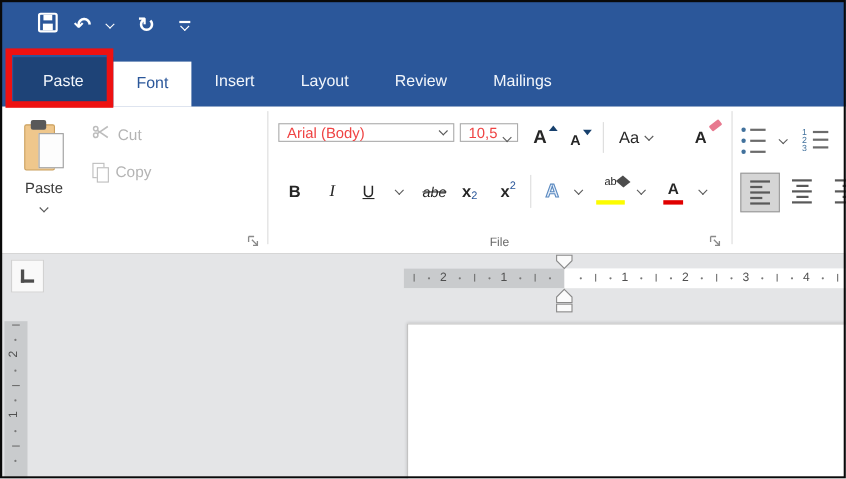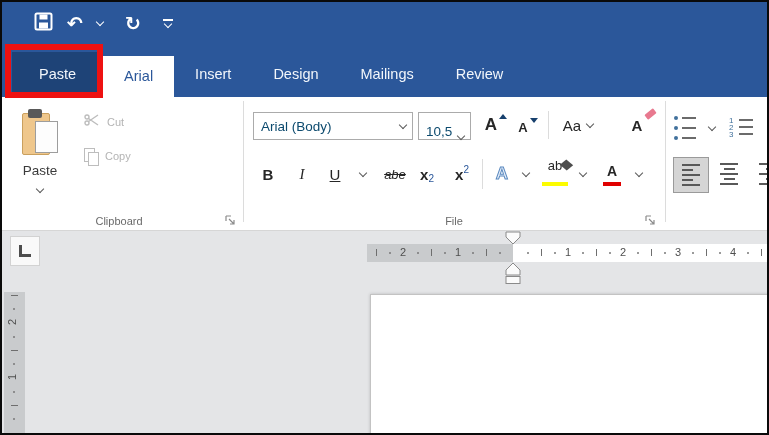--- a/index.html
+++ b/index.html
@@ -25,41 +25,41 @@
   .tab{height:45px;line-height:45px;padding:0 21px;color:#f2f6fb;font-size:14.5px;white-space:nowrap;}
   .tab.file{background:#1e4377;margin-left:12px;padding:0 27px;}
   .tab.active{background:#ffffff;color:#2b579a;height:41px;line-height:41px;}
   .annotation{position:absolute;left:5px;top:44px;width:98px;height:54px;border:6px solid #ee1111;box-sizing:border-box;z-index:40;}
 
   
   .ribbon{position:absolute;left:0;top:97px;width:769px;height:134px;background:#ffffff;border-bottom:1px solid #d6d6d6;box-sizing:border-box;}
   .vsep{position:absolute;top:4px;bottom:8px;width:1px;background:#dcdcdc;}
   .grouplabel{position:absolute;bottom:3px;font-size:11px;color:#6a6a6a;text-align:center;}
   .launcher{position:absolute;bottom:6px;width:12px;height:12px;}
-  .rbtn-label{font-size:11px;color:#3b3b3b;}
+  .rbtn-label{font-size:14px;color:#3b3b3b;}
   .disabled .rbtn-label{color:#b4b4b4;}
 
   
   .paste-btn{position:absolute;left:8px;top:8px;width:64px;height:112px;display:flex;flex-direction:column;align-items:center;}
   .clipboard-icon{position:relative;width:36px;height:48px;margin-top:4px;}
   .clip-body{position:absolute;left:0;top:4px;width:26px;height:40px;background:#efc78c;border:1px solid #caa05e;border-radius:2px;}
   .clip-clip{position:absolute;left:6px;top:0;width:14px;height:9px;background:#595959;border-radius:2px;}
   .clip-paper{position:absolute;left:13px;top:12px;width:21px;height:30px;background:#fdfdfd;border:1px solid #9d9d9d;}
   .paste-btn .rbtn-label{margin-top:6px;font-size:13.5px;}
   .small-row{position:absolute;display:flex;align-items:center;gap:7px;height:22px;}
   .copy-icon{position:relative;width:14px;height:16px;}
   .copy-icon .p1,.copy-icon .p2{position:absolute;width:9px;height:12px;background:#fff;border:1px solid #bdbdbd;}
   .copy-icon .p1{left:0;top:0;}
   .copy-icon .p2{left:4px;top:4px;}
   .fp-icon{position:relative;width:16px;height:16px;}
   .fp-handle{position:absolute;left:7px;top:0;width:8px;height:7px;background:#4d4d4d;transform:rotate(40deg);}
   .fp-brush{position:absolute;left:0;top:7px;width:11px;height:8px;background:#e6b86a;transform:rotate(40deg);border-radius:1px;}
 
   
-  .combo{position:absolute;height:28px;background:#fff;border:1px solid #ababab;box-sizing:border-box;display:flex;align-items:center;font-size:13.5px;color:#0c4a6e;padding-left:7px;}
+  .combo{position:absolute;height:17px;background:#fff;border:1px solid #ababab;box-sizing:border-box;display:flex;align-items:center;font-size:13.5px;color:#ef4444;padding-left:7px;}
   .combo .chev{margin-left:auto;margin-right:6px;}
   .rico{position:absolute;display:flex;align-items:center;justify-content:center;color:#262626;}
   .grow-a{font-size:17px;font-weight:bold;}
   .shrink-a{font-size:13px;font-weight:bold;}
   .tri-up{width:0;height:0;border-left:4px solid transparent;border-right:4px solid transparent;border-bottom:5px solid #17406d;position:absolute;right:-2px;top:-1px;}
   .tri-dn{width:0;height:0;border-left:4px solid transparent;border-right:4px solid transparent;border-top:5px solid #17406d;position:absolute;right:-2px;top:-1px;}
   .eraser{position:absolute;right:-4px;top:-2px;width:11px;height:6px;background:#e8798f;border-radius:1px;transform:rotate(-38deg);}
 
   
   .fmt{font-size:15px;color:#262626;}
@@ -109,25 +109,25 @@
     <span class="chev small"></span>
     <span class="glyph" style="margin-left:8px;">↻</span>
     <span class="qat-custom">
       <span class="bar"></span>
         <span class="chev small"></span>
     </span>
   </div>
 
   <div class="tabrow">
     <div class="tab file">Paste</div>
-    <div class="tab active">Arial</div>
+    <div class="tab active">Font</div>
     <div class="tab">Insert</div>
-    <div class="tab">Design</div>
+    <div class="tab">Layout</div>
+    <div class="tab">Review</div>
     <div class="tab">Mailings</div>
-    <div class="tab">Review</div>
   </div>
 </div>
 
 <div class="annotation"></div>
 
 <div class="ribbon">
 
   <div class="paste-btn">
     <div class="clipboard-icon">
       <div class="clip-body"></div>
@@ -151,21 +151,20 @@
 
   <div class="small-row disabled" style="left:84px;top:48px;">
     <span class="copy-icon">
         <span class="p1"></span>
         <span class="p2"></span>
       </span>
     <span class="rbtn-label">Copy</span>
   </div>
 
 
-  <div class="grouplabel" style="left:0;width:238px;">Clipboard</div>
   <div class="launcher" style="left:224px;">
     <svg width="12" height="12" viewBox="0 0 12 12">
         <path d="M2 2 H7 M2 2 V7" stroke="#8a8a8a" stroke-width="1.2" fill="none"></path>
         <path d="M5 5 L10 10 M10 6 V10 H6" stroke="#8a8a8a" stroke-width="1.2" fill="none"></path>
       </svg>
   </div>
 
   <div class="vsep" style="left:243px;"></div>
 
   <div class="combo" style="left:253px;top:15px;width:160px;">
@@ -218,21 +217,21 @@
     <span style="font-size:10px;color:#2b579a;margin-bottom:10px;">2</span>
   </div>
   <div class="vsep" style="left:482px;top:62px;bottom:auto;height:30px;"></div>
   <div class="rico" style="left:489px;top:63px;width:26px;height:28px;">
       <span class="fx-a">A</span>
     </div>
   <div class="rico" style="left:519px;top:68px;width:14px;height:18px;">
       <span class="chev dark small"></span>
     </div>
   <div class="rico" style="left:539px;top:63px;width:32px;height:28px;">
-    <span style="position:relative;font-size:13px;color:#262626;margin-bottom:18px;">ab</span>
+    <span style="position:relative;font-size:10px;color:#262626;margin-bottom:18px;">ab</span>
     <span class="hl-pen"></span>
     <span class="colorbar" style="background:#fcfc00;"></span>
   </div>
   <div class="rico" style="left:576px;top:68px;width:14px;height:18px;">
       <span class="chev dark small"></span>
     </div>
   <div class="rico" style="left:597px;top:63px;width:30px;height:28px;">
     <span style="font-size:14px;font-weight:bold;color:#262626;margin-bottom:6px;">A</span>
     <span class="colorbar" style="background:#e00000;left:6px;right:6px;"></span>
   </div>

